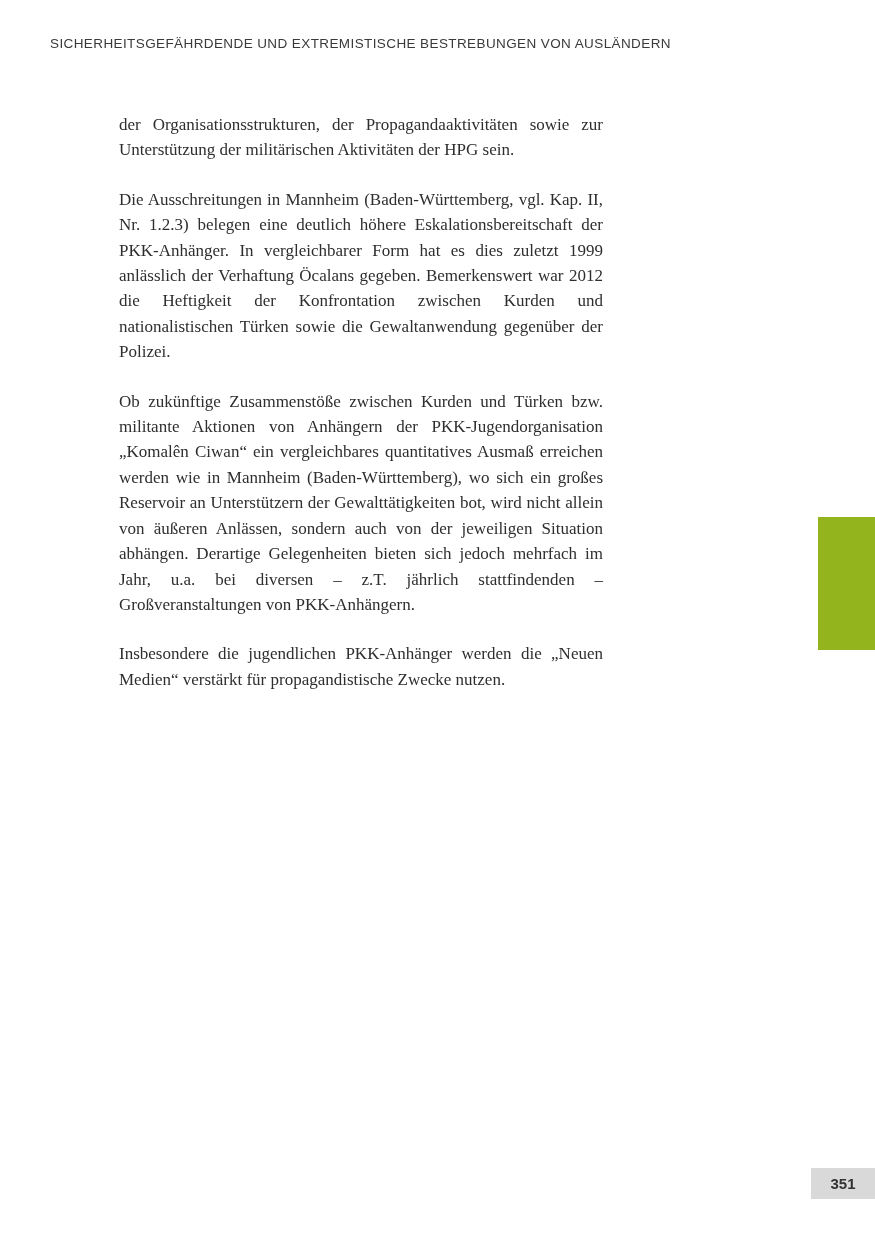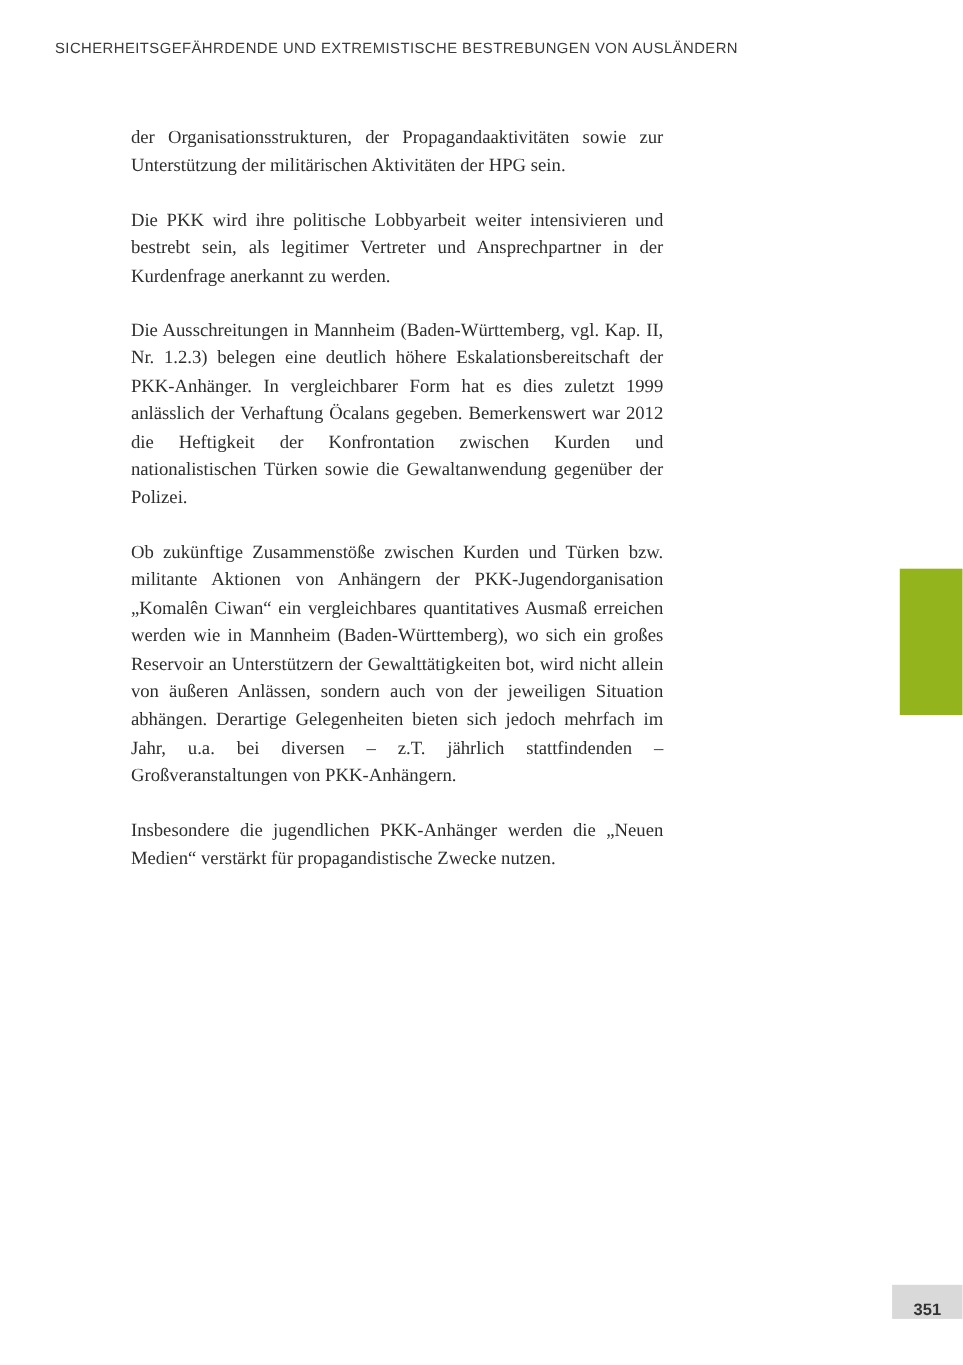--- a/index.html
+++ b/index.html
@@ -46,40 +46,39 @@
     width: 57px;
     height: 133px;
   }
   .page-number-box {
     position: absolute;
     right: 0;
     top: 1168px;
     width: 64px;
     height: 31px;
     display: flex;
-    align-items: flex-end;
+    align-items: center;
     justify-content: center;
   }
   .page-number-box span {
     font-family: "Liberation Sans", sans-serif;
     font-weight: bold;
     font-size: 15px;
     color: #333333;
   }
 </style>
 </head>
 <body>
 
 <header class="page-header">
   <div>SICHERHEITSGEFÄHRDENDE UND EXTREMISTISCHE BESTREBUNGEN VON AUSLÄNDERN</div>
 </header>
 
 <main class="content">
   <p>der Organisationsstrukturen, der Propagandaaktivitäten sowie zur Unterstützung der militärischen Aktivitäten der HPG sein.</p>
-  <p>Die PKK wird ihre politische Lobbyarbeit weiter intensivieren und bestrebt sein, als legitimer Vertreter und Ansprechpartner in der Kurdenfrage anerkannt zu werden.</p>
   <p>Die Ausschreitungen in Mannheim (Baden-Württemberg, vgl. Kap. II, Nr. 1.2.3) belegen eine deutlich höhere Eskalationsbereitschaft der PKK-Anhänger. In vergleichbarer Form hat es dies zuletzt 1999 anlässlich der Verhaftung Öcalans gegeben. Bemerkenswert war 2012 die Heftigkeit der Konfrontation zwischen Kurden und nationalistischen Türken sowie die Gewaltanwendung gegenüber der Polizei.</p>
   <p>Ob zukünftige Zusammenstöße zwischen Kurden und Türken bzw. militante Aktionen von Anhängern der PKK-Jugendorganisation „Komalên Ciwan“ ein vergleichbares quantitatives Ausmaß erreichen werden wie in Mannheim (Baden-Württemberg), wo sich ein großes Reservoir an Unterstützern der Gewalttätigkeiten bot, wird nicht allein von äußeren Anlässen, sondern auch von der jeweiligen Situation abhängen. Derartige Gelegenheiten bieten sich jedoch mehrfach im Jahr, u.a. bei diversen – z.T. jährlich stattfindenden – Großveranstaltungen von PKK-Anhängern.</p>
   <p>Insbesondere die jugendlichen PKK-Anhänger werden die „Neuen Medien“ verstärkt für propagandistische Zwecke nutzen.</p>
 </main>
 
 <div class="section-marker-tab" style="background-color: rgb(147, 180, 29);"></div>
 
 <div class="page-number-box" style="background-color: rgb(217, 217, 217);">
   <span>351</span>
 </div>

